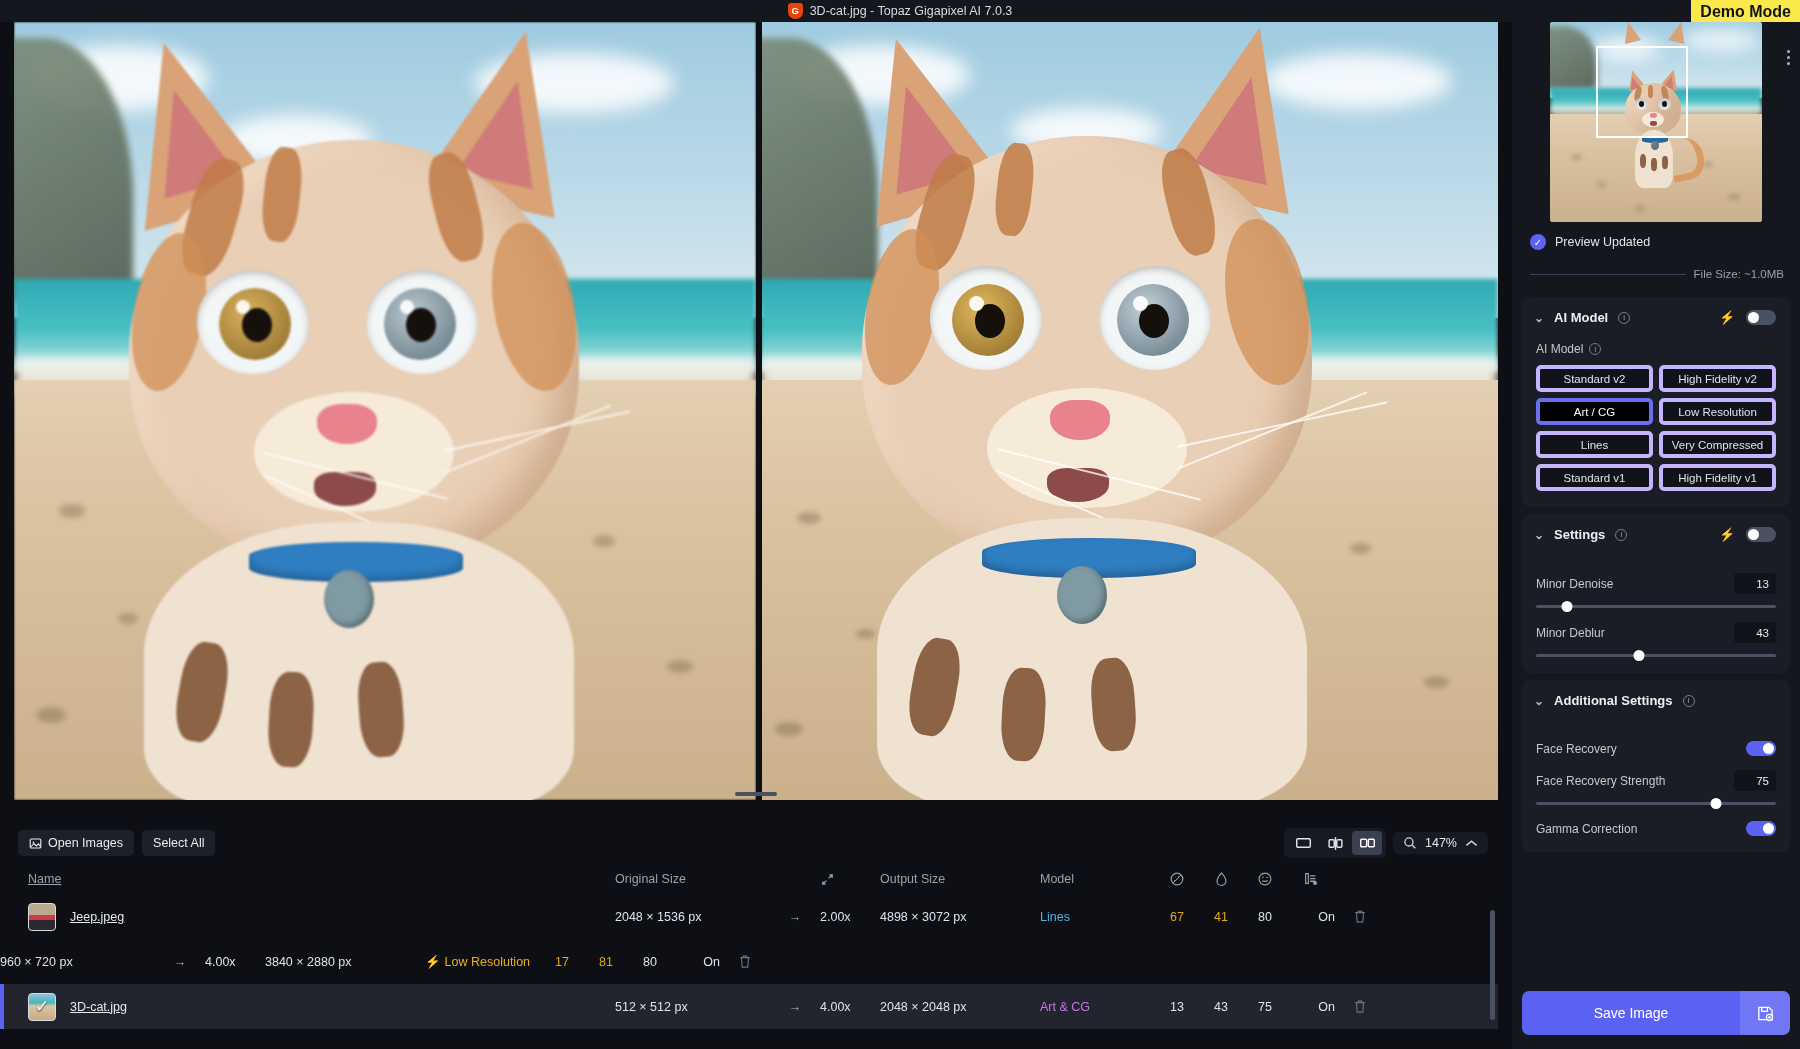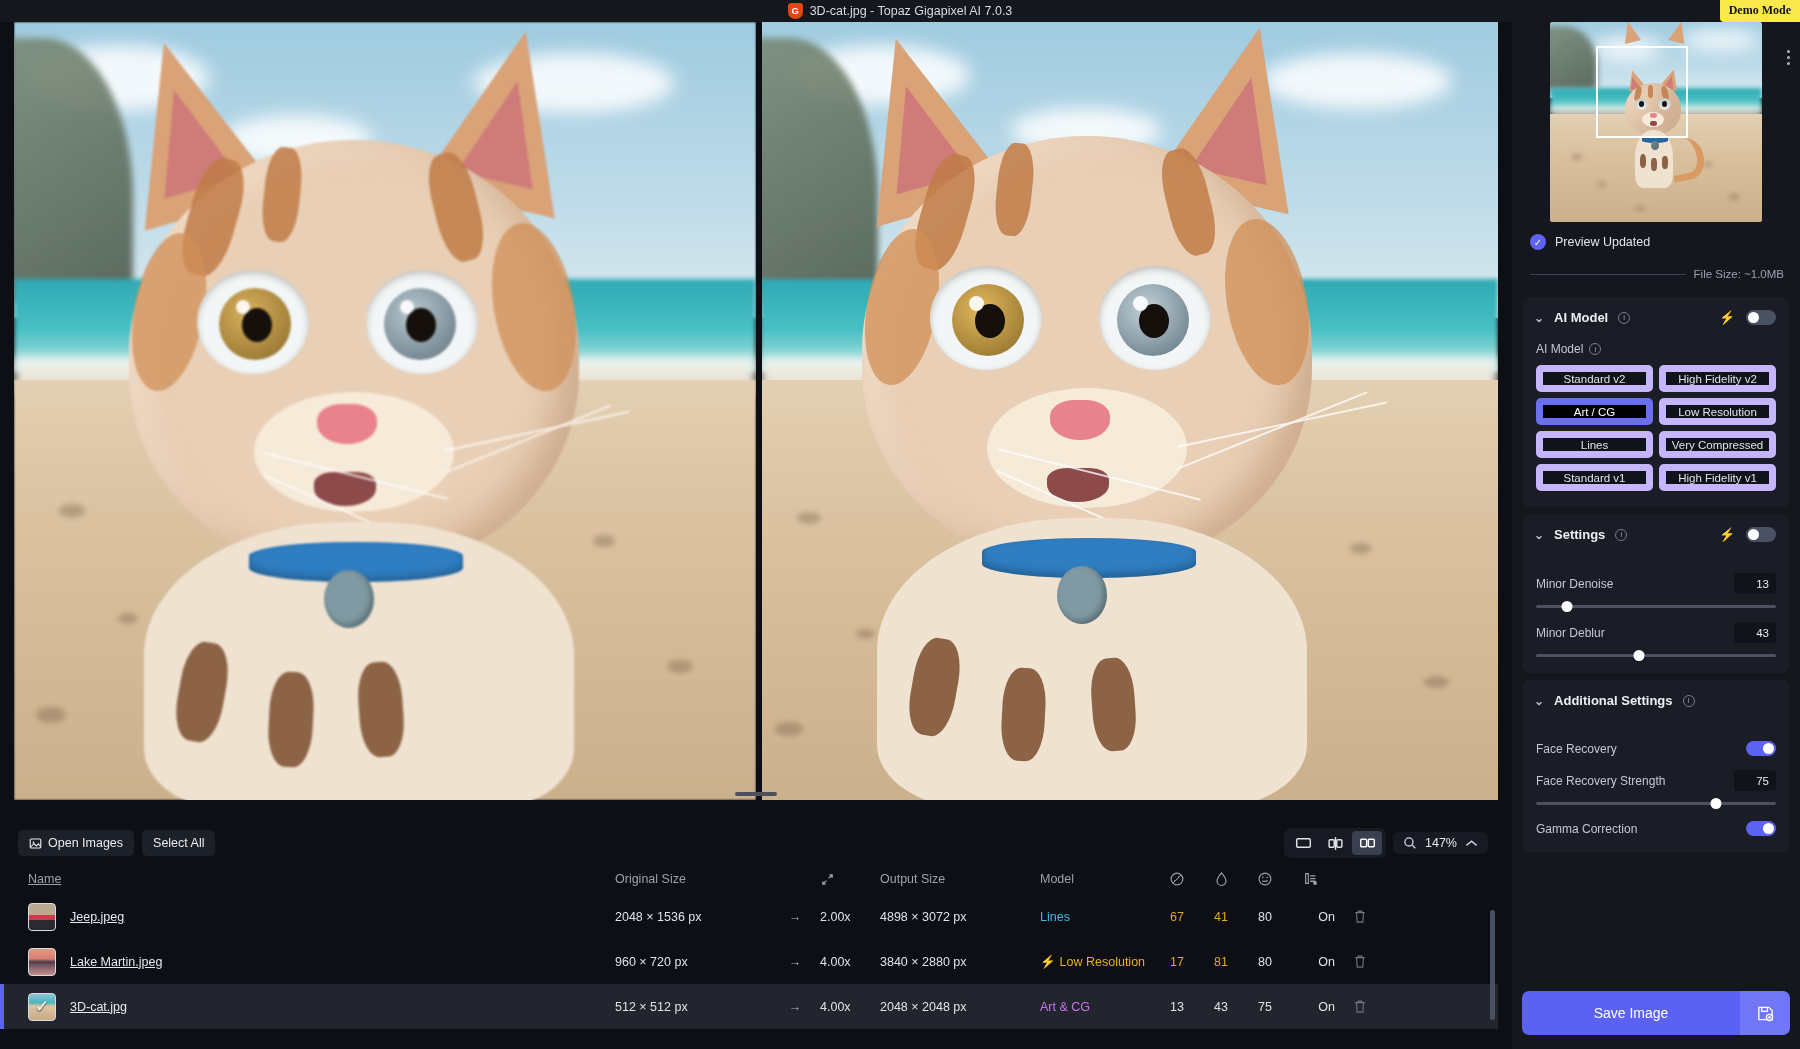--- a/index.html
+++ b/index.html
@@ -21,24 +21,23 @@
   .titlebar .tb-inner { display: flex; align-items: center; gap: 7px; }
   .logo-g {
     width: 15px; height: 16px; background: #e8440e;
     border-radius: 3px 3px 7px 7px;
     display: flex; align-items: center; justify-content: center;
     font-size: 9.5px; font-weight: bold; color: #fff; line-height: 1;
   }
   .demo-badge {
     position: absolute; top: 0; right: 0;
     background: #fbe94c; color: #11131a;
-    font-size: 12px; font-weight: bold;
+    font-size: 16px; font-weight: bold;
     padding: 3px 9px 4px 9px;
     border-radius: 0 0 0 4px;
-    font-family: Liberation Serif, serif;
   }
 
   
   .workspace {
     position: absolute; top: 22px; left: 0;
     width: 1512px; height: 1027px;
     background: #0d0f14;
   }
   .viewer {
     position: absolute; top: 0px; left: 14px;
@@ -308,21 +307,21 @@
   .card-body { padding: 4px 14px 16px 14px; }
   .sub-label {
     font-size: 12px; color: #c3c8d2;
     display: flex; align-items: center; gap: 6px;
     margin-bottom: 9px;
   }
   .model-grid {
     display: grid; grid-template-columns: 1fr 1fr; gap: 6px;
   }
   .model-btn {
-    background: #10131a; border: 7px solid #c4b5fd;
+    background: #10131a; border: 4px solid #c4b5fd;
     border-radius: 5px; height: 27px;
     display: flex; align-items: center; justify-content: center;
     font-size: 11.5px; color: #dfe2ea; cursor: pointer;
   }
   .model-btn.selected {
     background: #000000; border-color: #6a6ff0; color: #fff;
   }
 
   .slider-row { margin-top: 14px; }
   .slider-top {
@@ -623,25 +622,20 @@
       <div class="c-n3 val-plain">80</div>
       <div class="c-n4 val-plain">On</div>
       <div class="c-del">
         <svg width="14" height="15" viewBox="0 0 16 17" fill="none" stroke="#6d7382" stroke-width="1.3" style="margin:0 auto;">
           <path d="M2.5 4h11M6 4V2.3h4V4M4 4l.8 11h6.4L12 4"></path>
         </svg>
       </div>
     </div>
 
     <div class="ft-row">
-      <div class="c-name">
-        <div class="thumb" style="background:linear-gradient(to bottom,#e79a7e 0%,#d77d74 38%,#4a3b44 50%,#6b5360 60%,#c98f86 100%);">
-        </div>
-        <span>Lake Martin.jpeg</span>
-      </div>
       <div class="c-orig val-plain">960 × 720 px</div>
       <div class="c-arrow">→</div>
       <div class="c-scale val-plain">4.00x</div>
       <div class="c-out val-plain">3840 × 2880 px</div>
       <div class="c-model model-lowres">
         <span style="margin-right:4px;">⚡</span><span>Low Resolution</span>
       </div>
       <div class="c-n1 val-amber">17</div>
       <div class="c-n2 val-amber">81</div>
       <div class="c-n3 val-plain">80</div>

